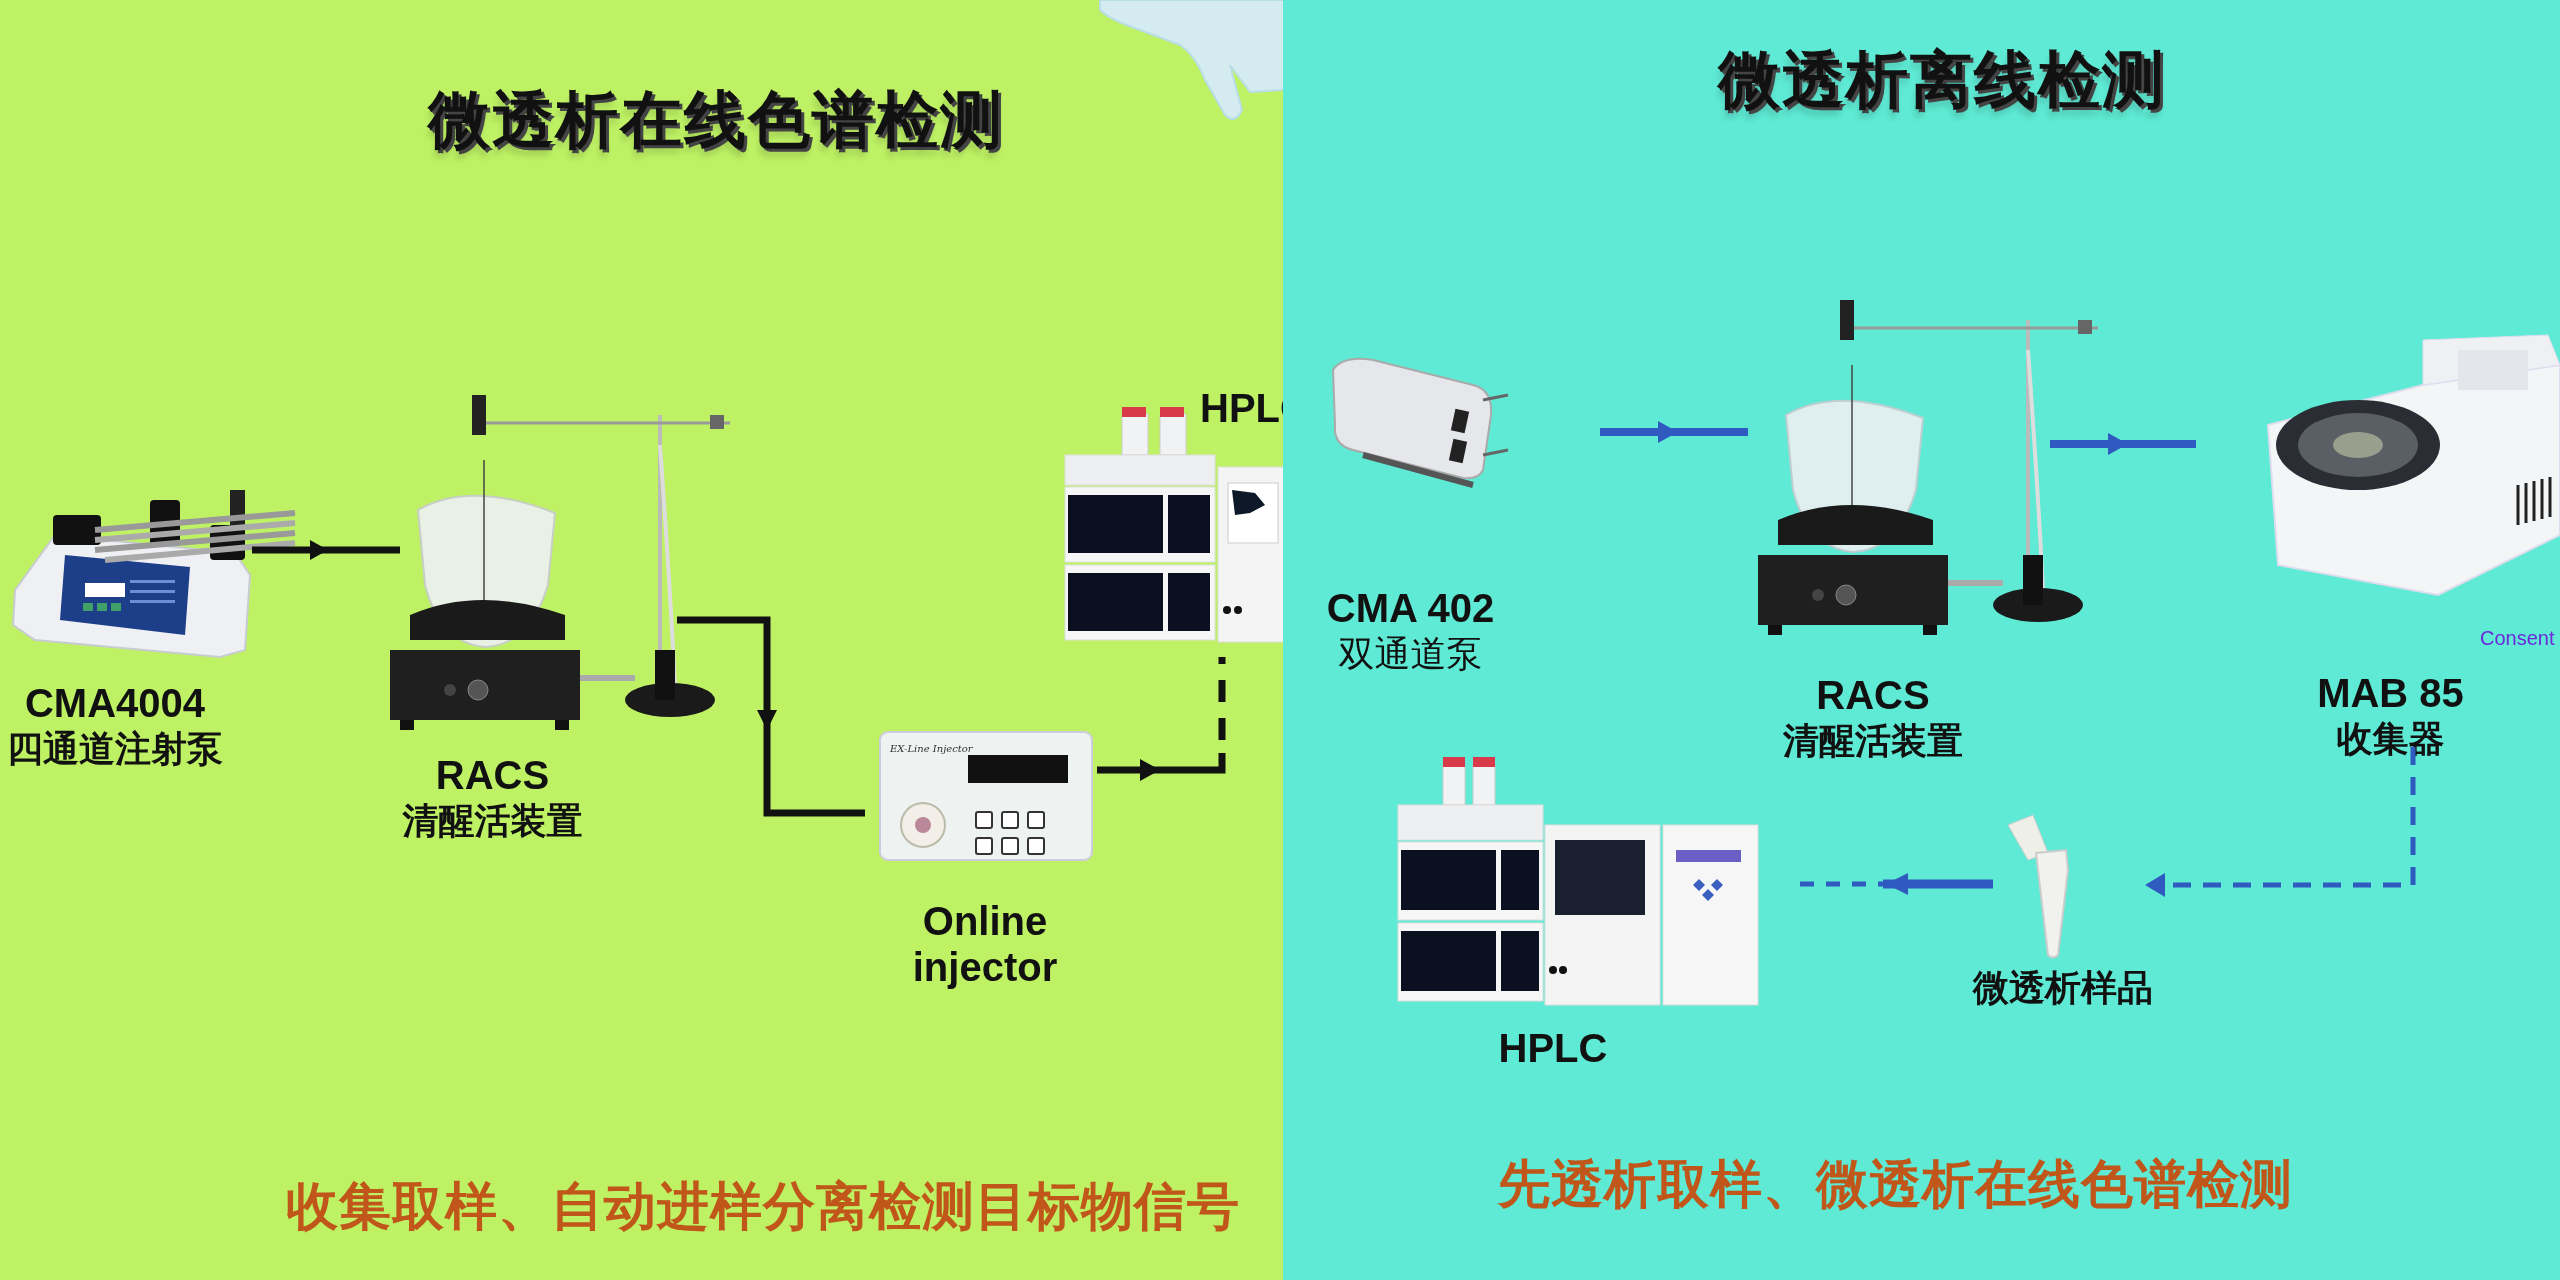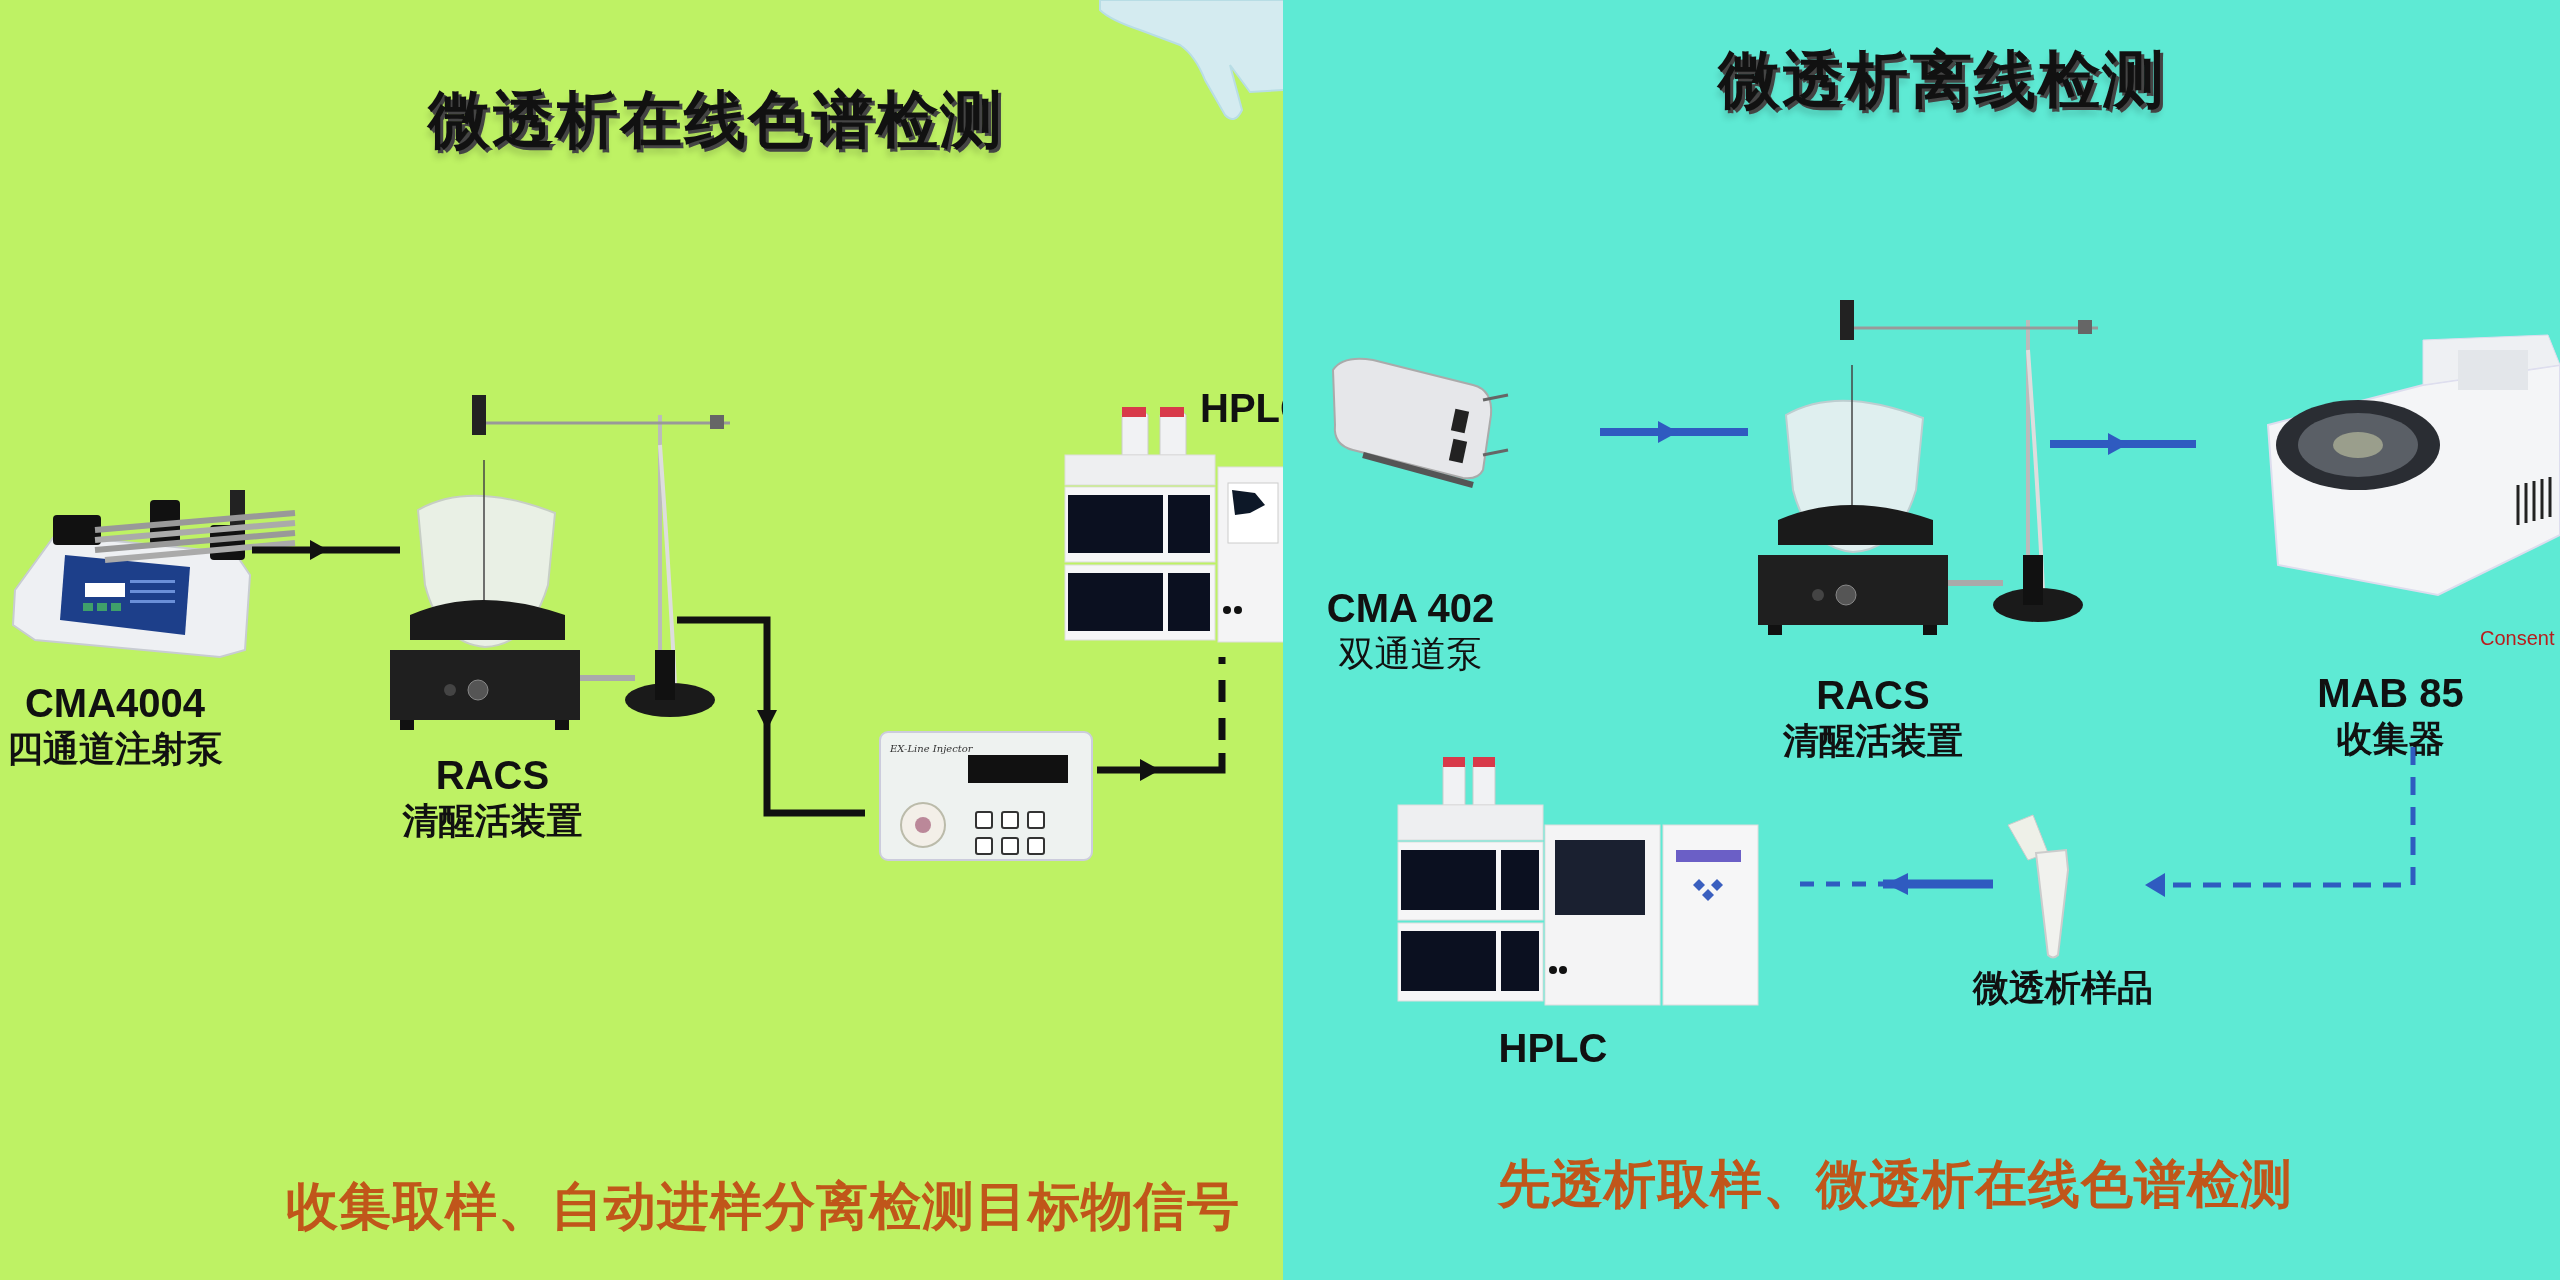--- a/index.html
+++ b/index.html
@@ -7,21 +7,21 @@
   .panel { position: absolute; top: 0; height: 1280px; overflow: hidden; }
   #left-panel { left: 0; width: 1283px; background: #bef264; }
   #right-panel { left: 1283px; width: 1277px; background: #5eead4; }
   .title { position: absolute; font-weight: bold; color: #111; font-size: 62px; letter-spacing: 2px; white-space: nowrap;
            text-shadow: 3px 3px 0 #444, 0 8px 6px rgba(0,0,0,0.15); font-family: "DejaVu Sans", sans-serif; }
   .label { position: absolute; color: #111; text-align: center; white-space: nowrap; font-family: "Liberation Sans", sans-serif; }
   .label .en { font-weight: bold; font-size: 40px; display: block; line-height: 46px; }
   .label .cn { font-size: 36px; display: block; line-height: 46px; font-family: Liberation Serif, serif; }
   .label .cn.bold { font-weight: bold; }
   .caption { position: absolute; color: #c0561a; font-weight: bold; font-size: 52px; white-space: nowrap; font-family: "DejaVu Sans", sans-serif; letter-spacing: 1px; }
-  .consent { position: absolute; left: 2480px; top: 627px; color: #b91c1c; font-size: 20px; font-family: "Liberation Sans", sans-serif; text-decoration: none; cursor: pointer; }
+  .consent { position: absolute; left: 2480px; top: 627px; color: #6d28d9; font-size: 20px; font-family: "Liberation Sans", sans-serif; text-decoration: none; cursor: pointer; }
   svg { position: absolute; overflow: visible; }
 </style>
 </head>
 <body>
 
 <div id="left-panel" class="panel">
 
   
   <svg style="left:1070px; top:0;" width="220" height="130">
     <path d="M30,0 L30,10 Q40,20 70,30 L110,45 Q125,55 135,80 L155,115 Q165,125 172,110 L160,65 L180,92 L215,90 L215,0 Z" fill="#d4ebf0" stroke="#b8dde5" stroke-width="2"></path>
@@ -105,20 +105,24 @@
     <circle cx="45" cy="95" r="8" fill="#b89"></circle>
     <g fill="#fff" stroke="#333" stroke-width="2">
       <rect x="98" y="82" width="16" height="16" rx="2"></rect>
         <rect x="124" y="82" width="16" height="16" rx="2"></rect>
         <rect x="150" y="82" width="16" height="16" rx="2"></rect>
       <rect x="98" y="108" width="16" height="16" rx="2"></rect>
         <rect x="124" y="108" width="16" height="16" rx="2"></rect>
         <rect x="150" y="108" width="16" height="16" rx="2"></rect>
     </g>
   </svg>
+  <div class="label" style="left:880px; top:898px; width:210px;">
+    <span class="en">Online</span>
+    <span class="en">injector</span>
+  </div>
 
   
   <svg style="left:1095px; top:655px;" width="140" height="130">
     <polyline points="2,115 127,115 127,98" fill="none" stroke="#111" stroke-width="7"></polyline>
     <polygon points="45,104 65,115 45,126" fill="#111"></polygon>
     <line x1="127" y1="85" x2="127" y2="2" stroke="#111" stroke-width="7" stroke-dasharray="22,16"></line>
   </svg>
 
   
   <svg style="left:1060px; top:395px;" width="230" height="260">

